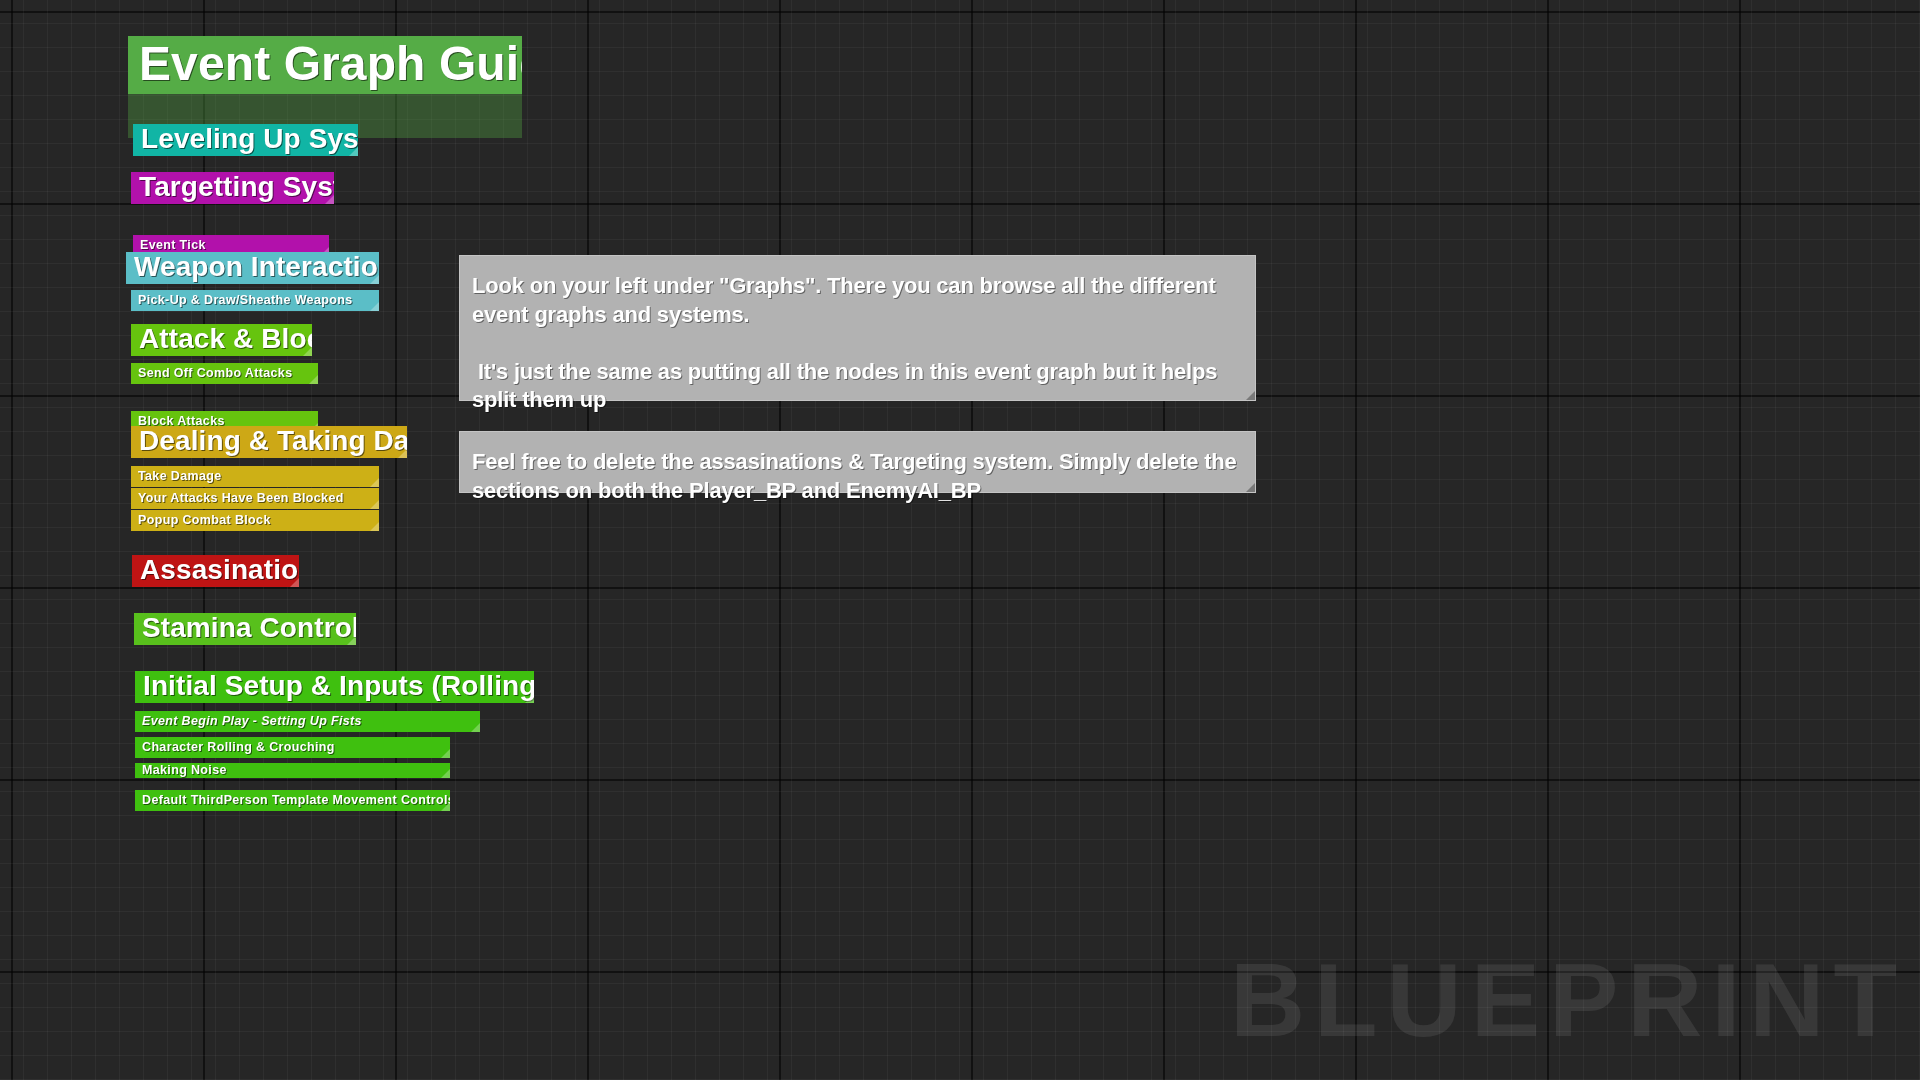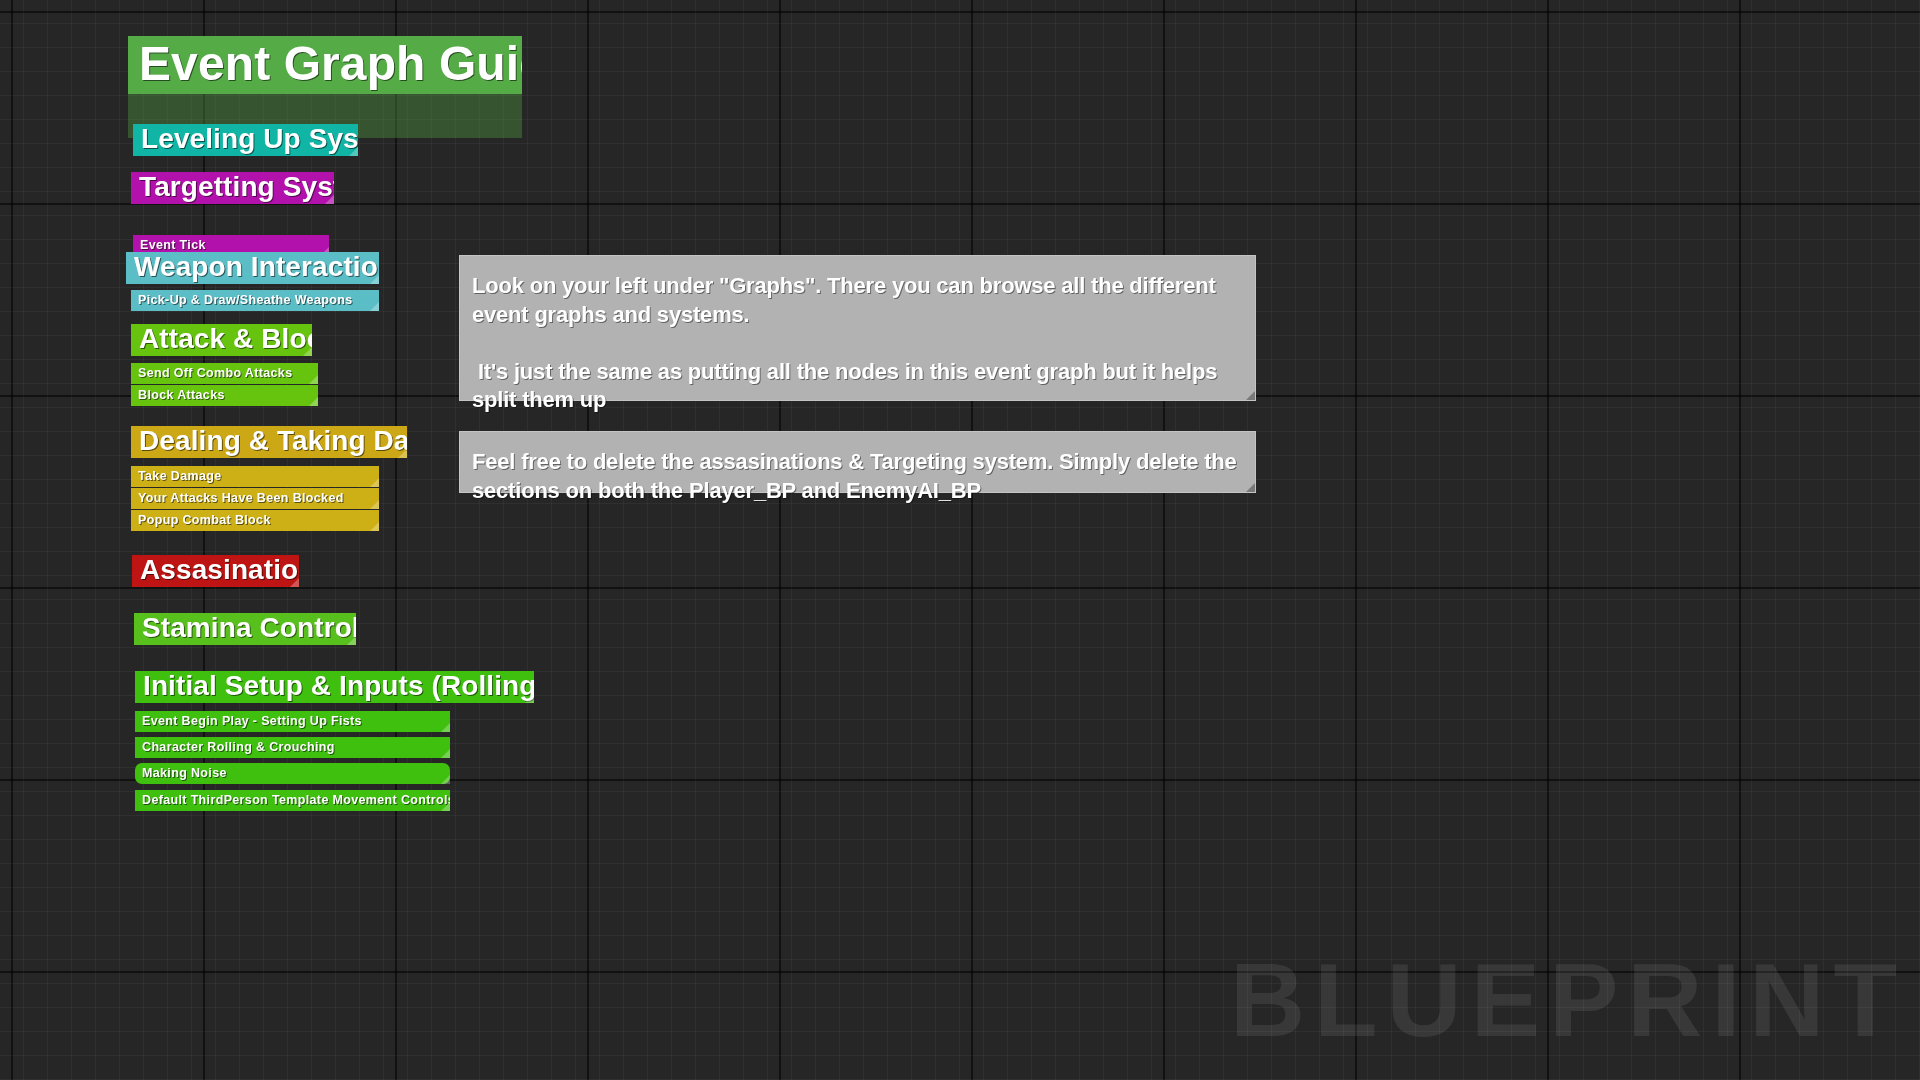--- a/index.html
+++ b/index.html
@@ -139,21 +139,21 @@
       </div>
       <div class="comment-node group" style="left: 131px; top: 324px; width: 181px;">
         <div class="comment-title" style="background: rgb(102, 196, 14); height: 32px; display: flex; align-items: center;">Attack &amp; Block</div>
         <div class="resize-grip"></div>
       </div>
       <div class="comment-node sub" style="left: 131px; top: 363px; width: 187px;">
         <div class="comment-title" style="background: rgb(102, 196, 14); height: 21px; display: flex; align-items: center;">Send Off Combo Attacks</div>
         <div class="resize-grip"></div>
       </div>
       <div class="comment-node sub" style="left: 131px; top: 385px; width: 187px;">
-        <div class="comment-title" style="background: rgb(102, 196, 14); height: 21px; display: flex; align-items: center;">Block Attacks</div>
+        <div class="comment-title" style="background: rgb(102, 196, 14); height: 21px; display: flex; align-items: center; margin-top: 26px;">Block Attacks</div>
         <div class="resize-grip"></div>
       </div>
       <div class="comment-node group" style="left: 131px; top: 426px; width: 276px;">
         <div class="comment-title" style="background: rgb(205, 168, 22); height: 32px; display: flex; align-items: center;">Dealing &amp; Taking Damage</div>
         <div class="resize-grip"></div>
       </div>
       <div class="comment-node sub" style="left: 131px; top: 466px; width: 248px;">
         <div class="comment-title" style="background: rgb(205, 176, 22); height: 21px; display: flex; align-items: center;">Take Damage</div>
         <div class="resize-grip"></div>
       </div>
@@ -170,30 +170,30 @@
         <div class="resize-grip"></div>
       </div>
       <div class="comment-node group" style="left: 134px; top: 613px; width: 222px;">
         <div class="comment-title" style="background: rgb(88, 192, 28); height: 32px; display: flex; align-items: center;">Stamina Control</div>
         <div class="resize-grip"></div>
       </div>
       <div class="comment-node group" style="left: 135px; top: 671px; width: 399px;">
         <div class="comment-title" style="background: rgb(63, 192, 15); height: 32px; display: flex; align-items: center;">Initial Setup &amp; Inputs (Rolling/Crouch)</div>
         <div class="resize-grip"></div>
       </div>
-      <div class="comment-node sub" style="left: 135px; top: 711px; width: 315px;">
+      <div class="comment-node sub" style="left: 135px; top: 711px; width: 345px; font-style: italic;">
         <div class="comment-title" style="background: rgb(63, 192, 15); height: 21px; display: flex; align-items: center;">Event Begin Play - Setting Up Fists</div>
         <div class="resize-grip"></div>
       </div>
       <div class="comment-node sub" style="left: 135px; top: 737px; width: 315px;">
         <div class="comment-title" style="background: rgb(63, 192, 15); height: 21px; display: flex; align-items: center;">Character Rolling &amp; Crouching</div>
         <div class="resize-grip"></div>
       </div>
       <div class="comment-node sub" style="left: 135px; top: 763px; width: 315px;">
-        <div class="comment-title" style="background: rgb(63, 192, 15); height: 21px; display: flex; align-items: center; border-radius: 7px;">Making Noise</div>
+        <div class="comment-title" style="background: rgb(63, 192, 15); height: 15px; display: flex; align-items: center;">Making Noise</div>
         <div class="resize-grip"></div>
       </div>
       <div class="comment-node sub" style="left: 135px; top: 790px; width: 315px;">
         <div class="comment-title" style="background: rgb(63, 192, 15); height: 21px; display: flex; align-items: center;">Default ThirdPerson Template Movement Controls</div>
         <div class="resize-grip"></div>
       </div>
     </div>
 
   <div id="text-comments-layer">
       <div class="text-comment" style="left: 459px; top: 255px; width: 797px; height: 146px; background: rgb(178, 178, 178);">

